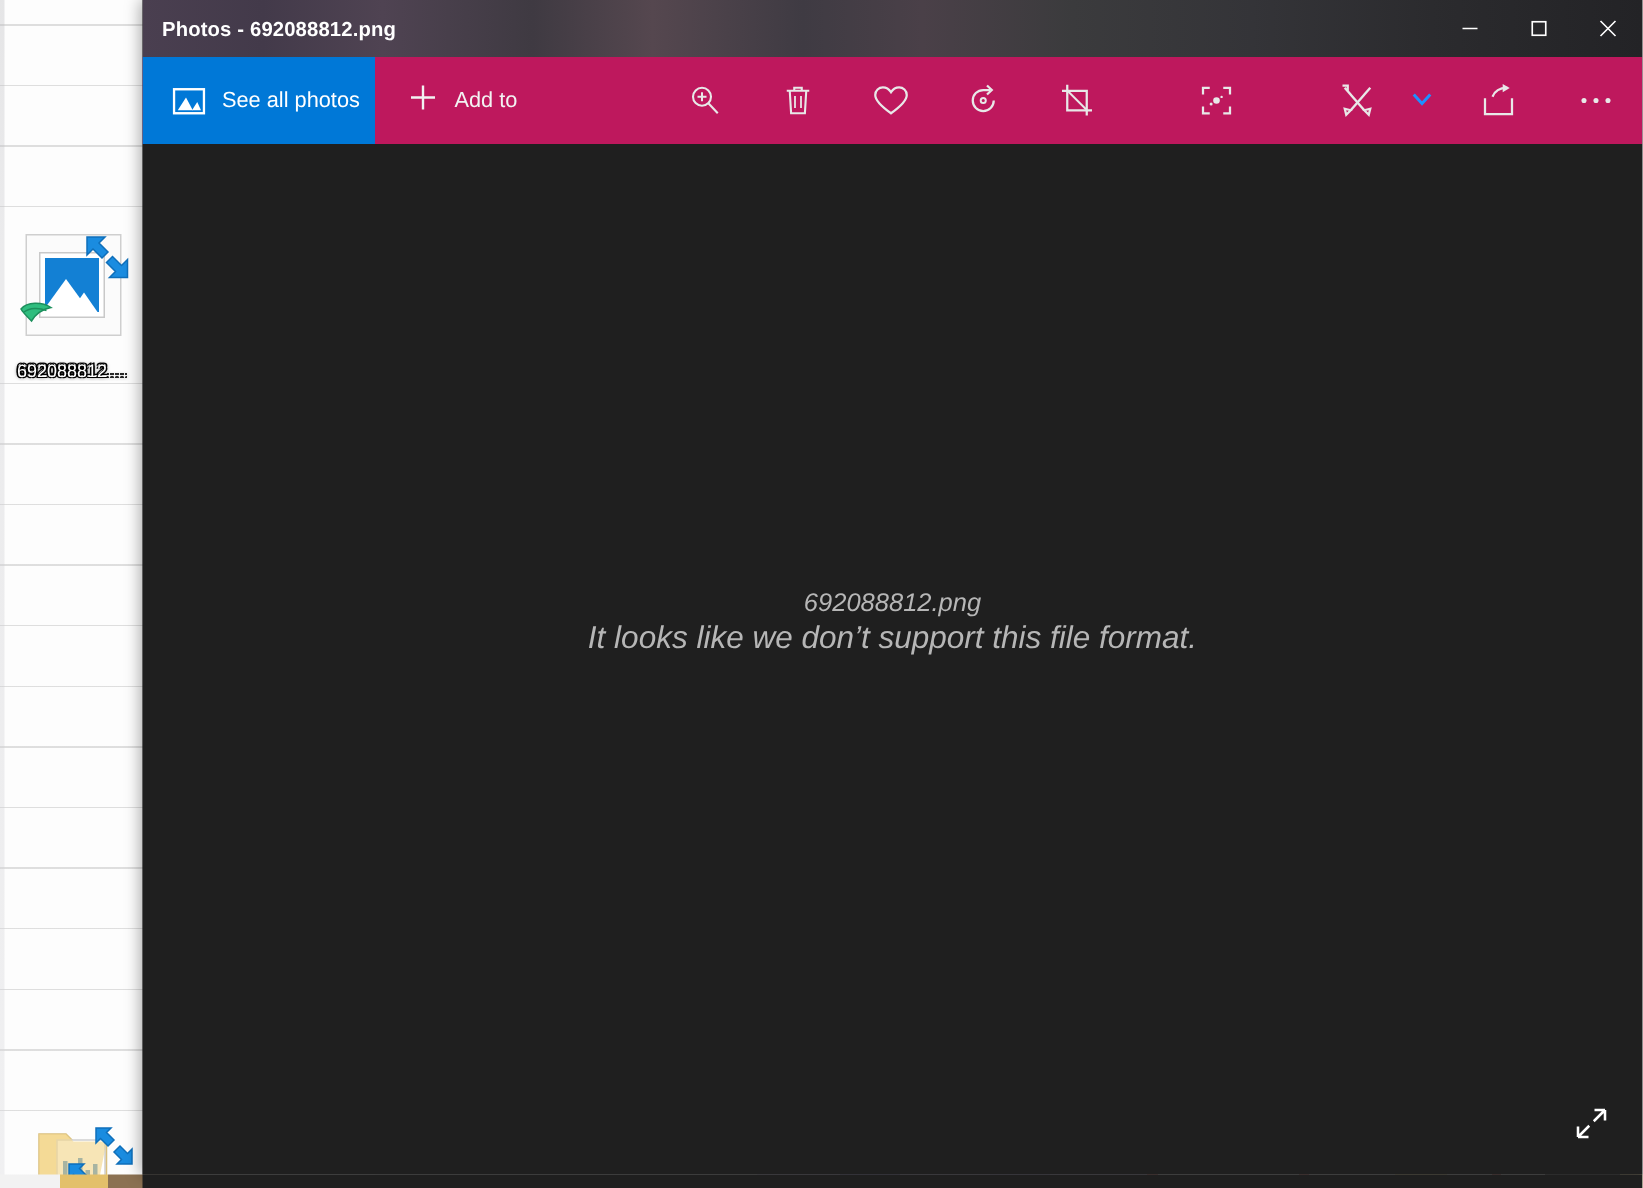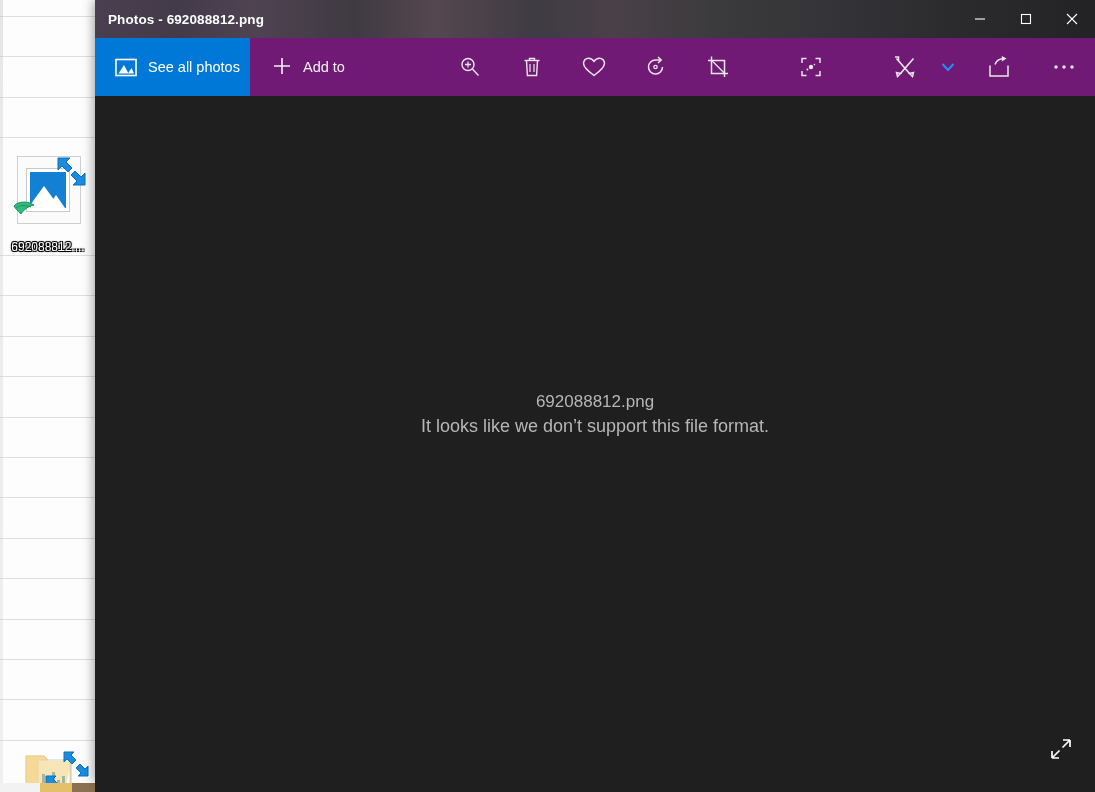--- a/index.html
+++ b/index.html
@@ -235,21 +235,21 @@
     display: flex;
     align-items: center;
     justify-content: center;
   }
   .cap-btn svg { display: block; }
 
   
   .cmdbar {
     position: relative;
     height: 58px;
-    background: #701a75;
+    background: #be185d;
     display: flex;
     align-items: stretch;
   }
   .see-all {
     width: 155px;
     background: #0078d7;
     display: flex;
     align-items: center;
     gap: 11px;
     padding-left: 20px;
@@ -308,22 +308,23 @@
   .msg {
     position: absolute;
     left: 0;
     right: 0;
     top: 294px;
     text-align: center;
     color: #b6b6b6;
     font-size: 17px;
     line-height: 24px;
     user-select: none;
-  }
-  .msg .line2 { font-size: 18px; }
+    font-style: italic;
+  }
+  .msg .line2 { font-size: 21px; }
 
   .fullscreen-btn {
     position: absolute;
     right: 6px;
     bottom: 6px;
     width: 56px;
     height: 52px;
     display: flex;
     align-items: center;
     justify-content: center;

